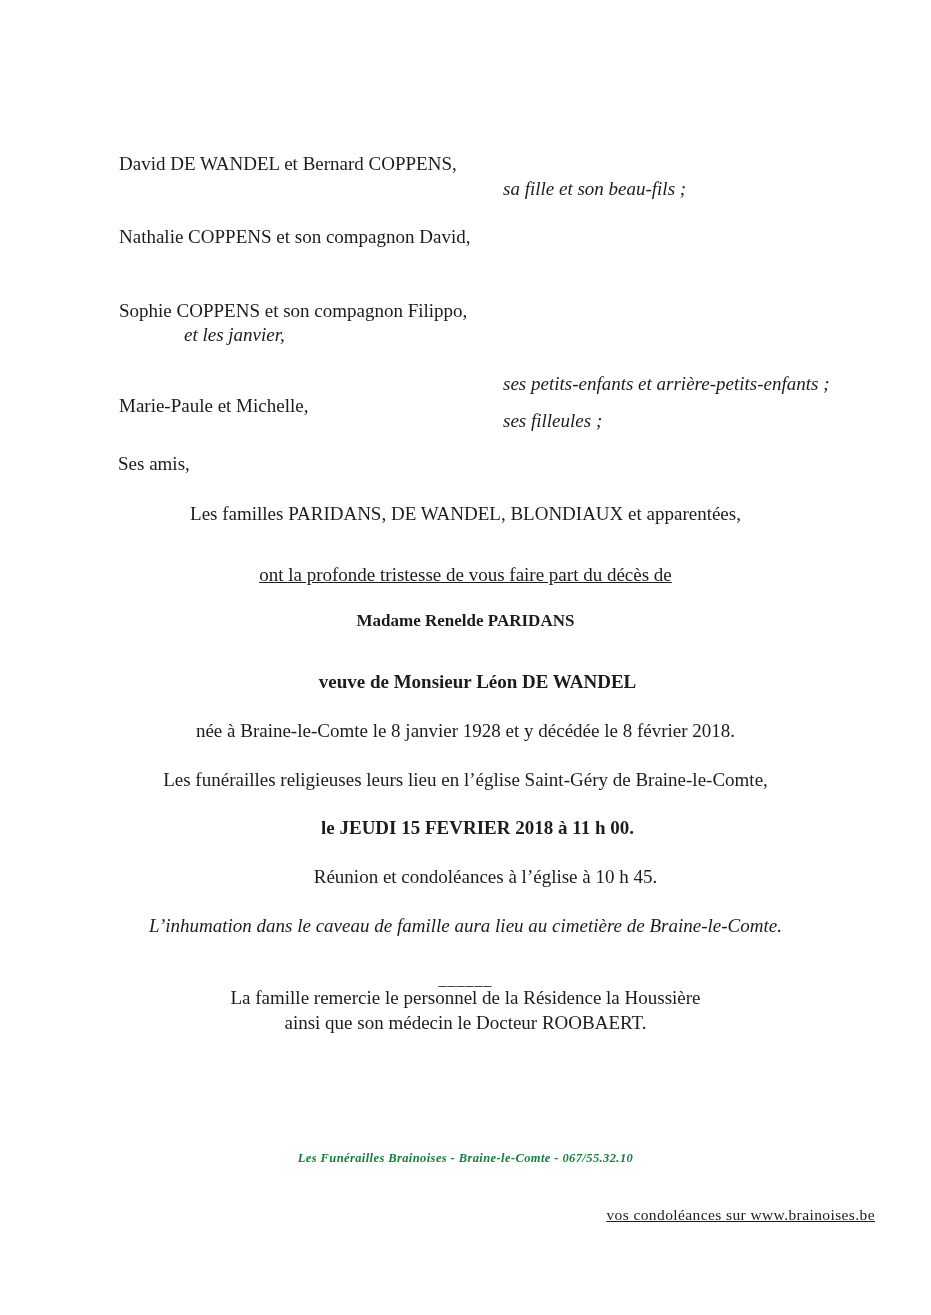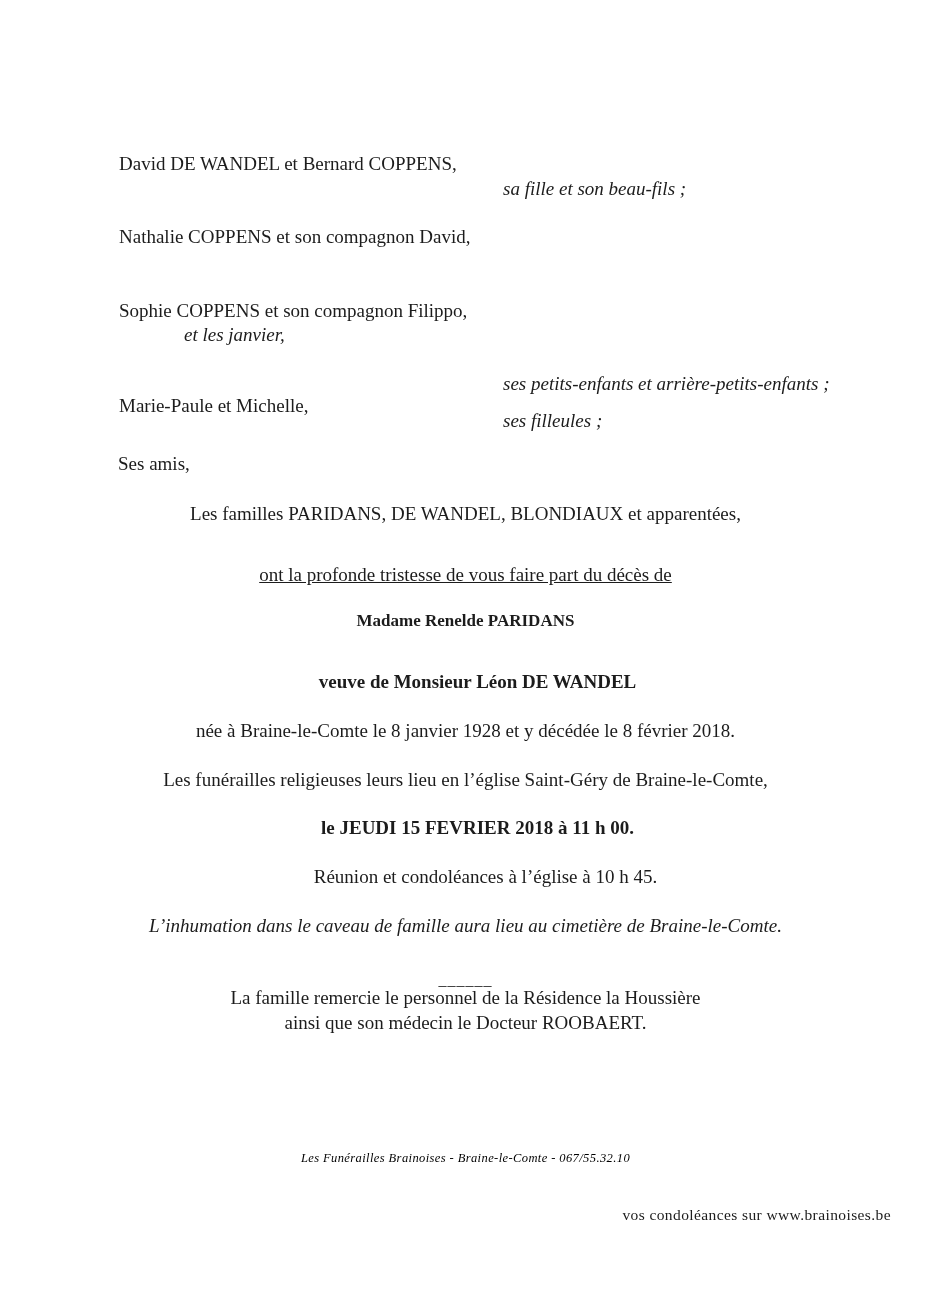--- a/index.html
+++ b/index.html
@@ -18,23 +18,23 @@
     line-height: 1.2;
     white-space: nowrap;
   }
   .italic { font-style: italic; }
   .bold { font-weight: bold; padding-left: 24px; }
   .centered { left: 0; right: 0; text-align: center; }
   .deceased-name { font-size: 17px; font-weight: bold; }
   .divider { font-size: 16px; letter-spacing: 1px; }
   .footer-line {
     font-size: 12.5px;
-    font-weight: normal;
+    font-weight: bold;
     font-style: italic;
-    color: #000000;
+    color: #15803d;
     letter-spacing: 0.4px;
   }
   .condolences-line {
     font-size: 15.5px;
     letter-spacing: 0.4px;
     text-align: right;
   }
 </style>
 </head>
 <body>
@@ -79,15 +79,15 @@
   <div class="line centered italic" style="top:915px;">L’inhumation dans le caveau de famille aura lieu au cimetière de Braine-le-Comte.</div>
 
   <div class="line centered divider" style="top:970px;">______</div>
 
   <div class="line centered" style="top:987px;">La famille remercie le personnel de la Résidence la Houssière</div>
 
   <div class="line centered" style="top:1012px;">ainsi que son médecin le Docteur ROOBAERT.</div>
 
   <div class="line centered footer-line" style="top:1151px;">Les Funérailles Brainoises - Braine-le-Comte - 067/55.32.10</div>
 
-  <div class="line condolences-line" style="right:40px; top:1206px;">vos condoléances sur www.brainoises.be</div>
+  <div class="line condolences-line" style="right:56px; top:1206px;text-decoration:underline;">vos condoléances sur www.brainoises.be</div>
 
 </div>
 
 </body></html>

